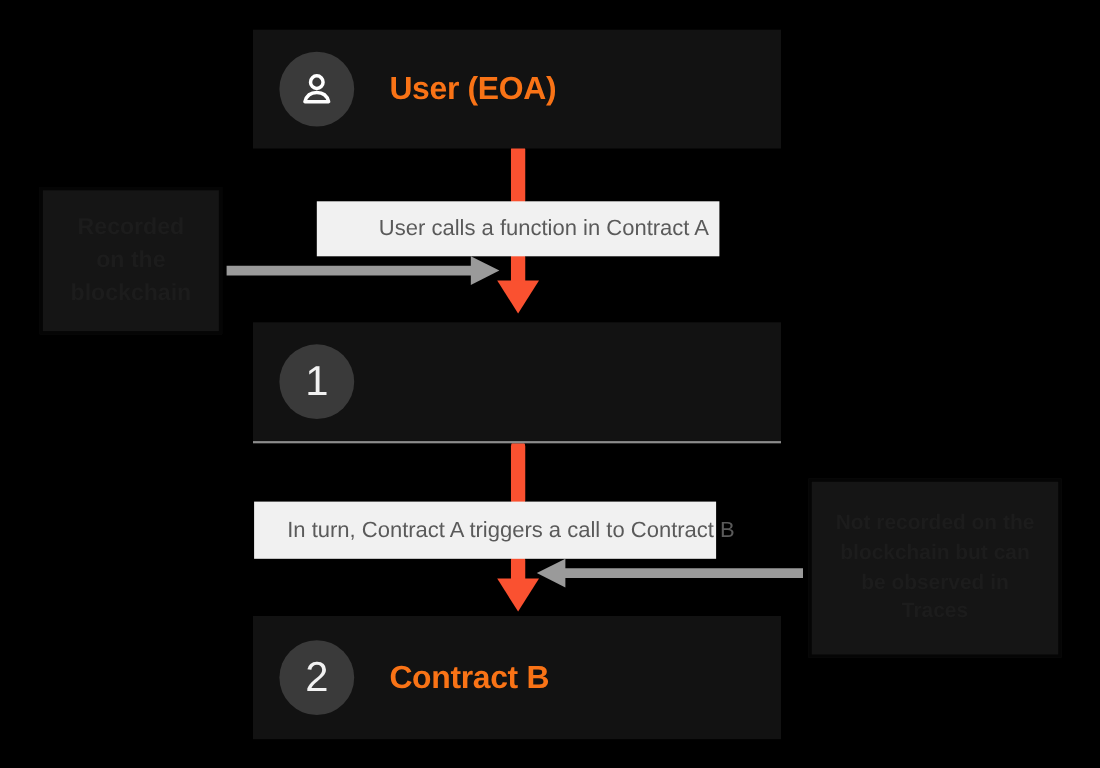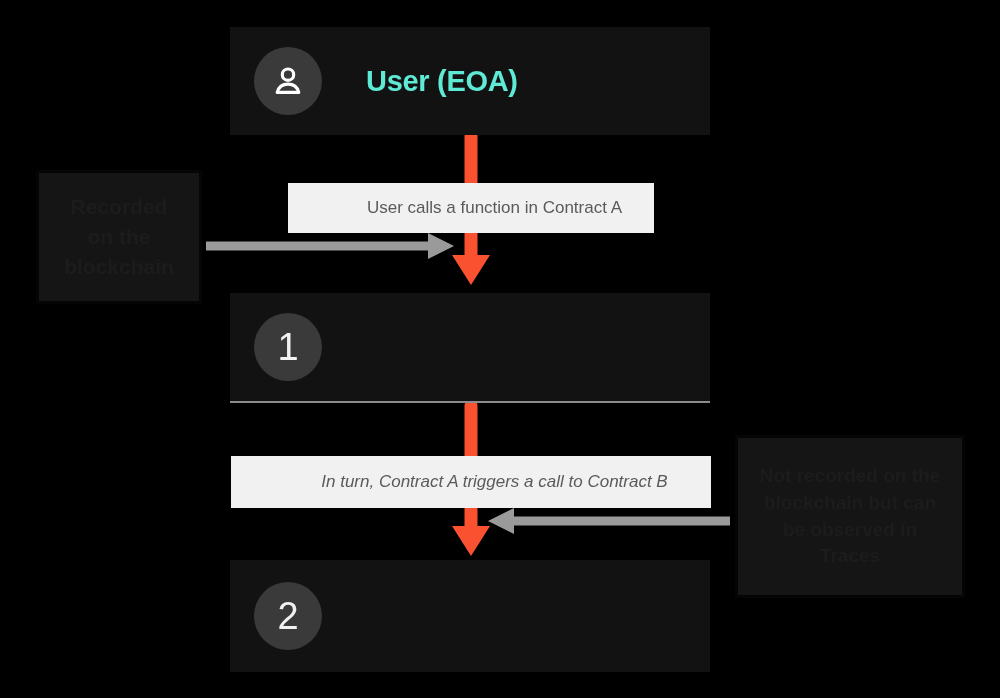--- a/index.html
+++ b/index.html
@@ -46,44 +46,44 @@
   .badge-num {
     font-size: 38px;
     font-weight: 400;
     line-height: 1;
     color: #f2f2f2;
     letter-spacing: 0px;
   }
   .badge svg { display: block; }
 
   .node-label {
-    color: #5eead4;
+    color: #f97316;
     font-size: 29px;
     font-weight: 700;
     letter-spacing: -0.3px;
-    margin-left: 44px;
+    margin-left: 32px;
     white-space: nowrap;
   }
 
   
   .step-label {
     position: absolute;
     background: #f1f1f1;
     color: #5a5a5a;
-    font-size: 17px;
+    font-size: 20px;
     font-weight: 400;
     display: flex;
     align-items: center;
     justify-content: center;
     box-sizing: border-box;
     white-space: nowrap;
     padding-left: 47px;
   }
   .step-1 { left: 288px; top: 183px; width: 366px; height: 50px; }
-  .step-2 { left: 231px; top: 456px; width: 480px; height: 52px; font-style: italic; }
+  .step-2 { left: 231px; top: 456px; width: 420px; height: 52px; }
 
   
   .annot {
     position: absolute;
     background: #151515;
     border: 3px solid #050505;
     box-sizing: border-box;
     display: flex;
     flex-direction: column;
     align-items: center;
@@ -160,20 +160,21 @@
   <div class="node node-a">
     <div class="badge">
       <span class="badge-num">1</span>
     </div>
   </div>
 
   <div class="node node-b">
     <div class="badge">
       <span class="badge-num">2</span>
     </div>
+    <div class="node-label">Contract B</div>
   </div>
 
   <div class="step-label step-1">User calls a function in Contract A</div>
   <div class="step-label step-2">In turn, Contract A triggers a call to Contract B</div>
 
   <div class="annot annot-left">
     <span>Recorded</span>
     <span>on the</span>
     <span>blockchain</span>
   </div>

